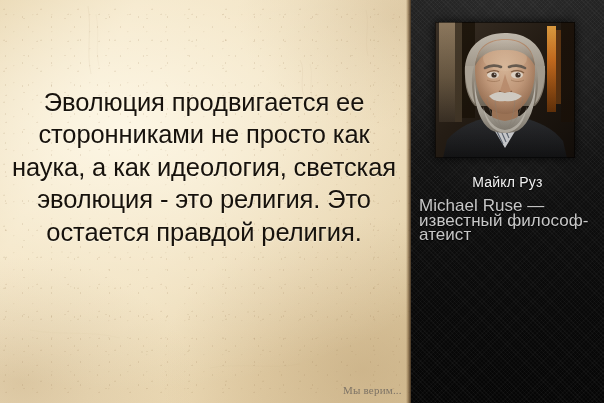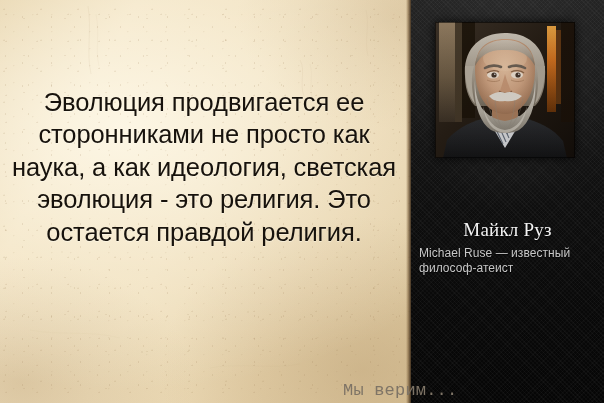--- a/index.html
+++ b/index.html
@@ -122,47 +122,46 @@
 
   
   #name-block {
     position: absolute;
     left: 0;
     top: 171px;
     width: 193px;
     text-align: center;
   }
   #person-name {
-    font-family: Liberation Serif, serif;
-    font-size: 19px;
+    font-family: Liberation Sans, sans-serif;
+    font-size: 14px;
     line-height: 23px;
     color: #f2f2f2;
     letter-spacing: 0.2px;
     text-shadow: 0 1px 2px rgba(0,0,0,0.9);
-    margin-top: 47px;
   }
   #person-desc {
     margin-top: 5px;
     padding: 0 7px 0 8px;
     font-family: "Liberation Sans", sans-serif;
-    font-size: 12px;
+    font-size: 17px;
     line-height: 14.5px;
     color: #c7c7c7;
     text-align: left;
     letter-spacing: 0.05px;
     text-shadow: 0 1px 1px rgba(0,0,0,0.9);
   }
 
   
   #watermark-left {
     position: absolute;
     left: 343px;
     top: 384px;
-    font-family: Liberation Mono, monospace;
-    font-size: 17px;
+    font-family: Liberation Serif, serif;
+    font-size: 11px;
     line-height: 13px;
     color: #7e7466;
     letter-spacing: 0.2px;
     white-space: nowrap;
   }
   #watermark-right {
     position: absolute;
     left: 419px;
     top: 384px;
     font-family: "Liberation Sans", sans-serif;

